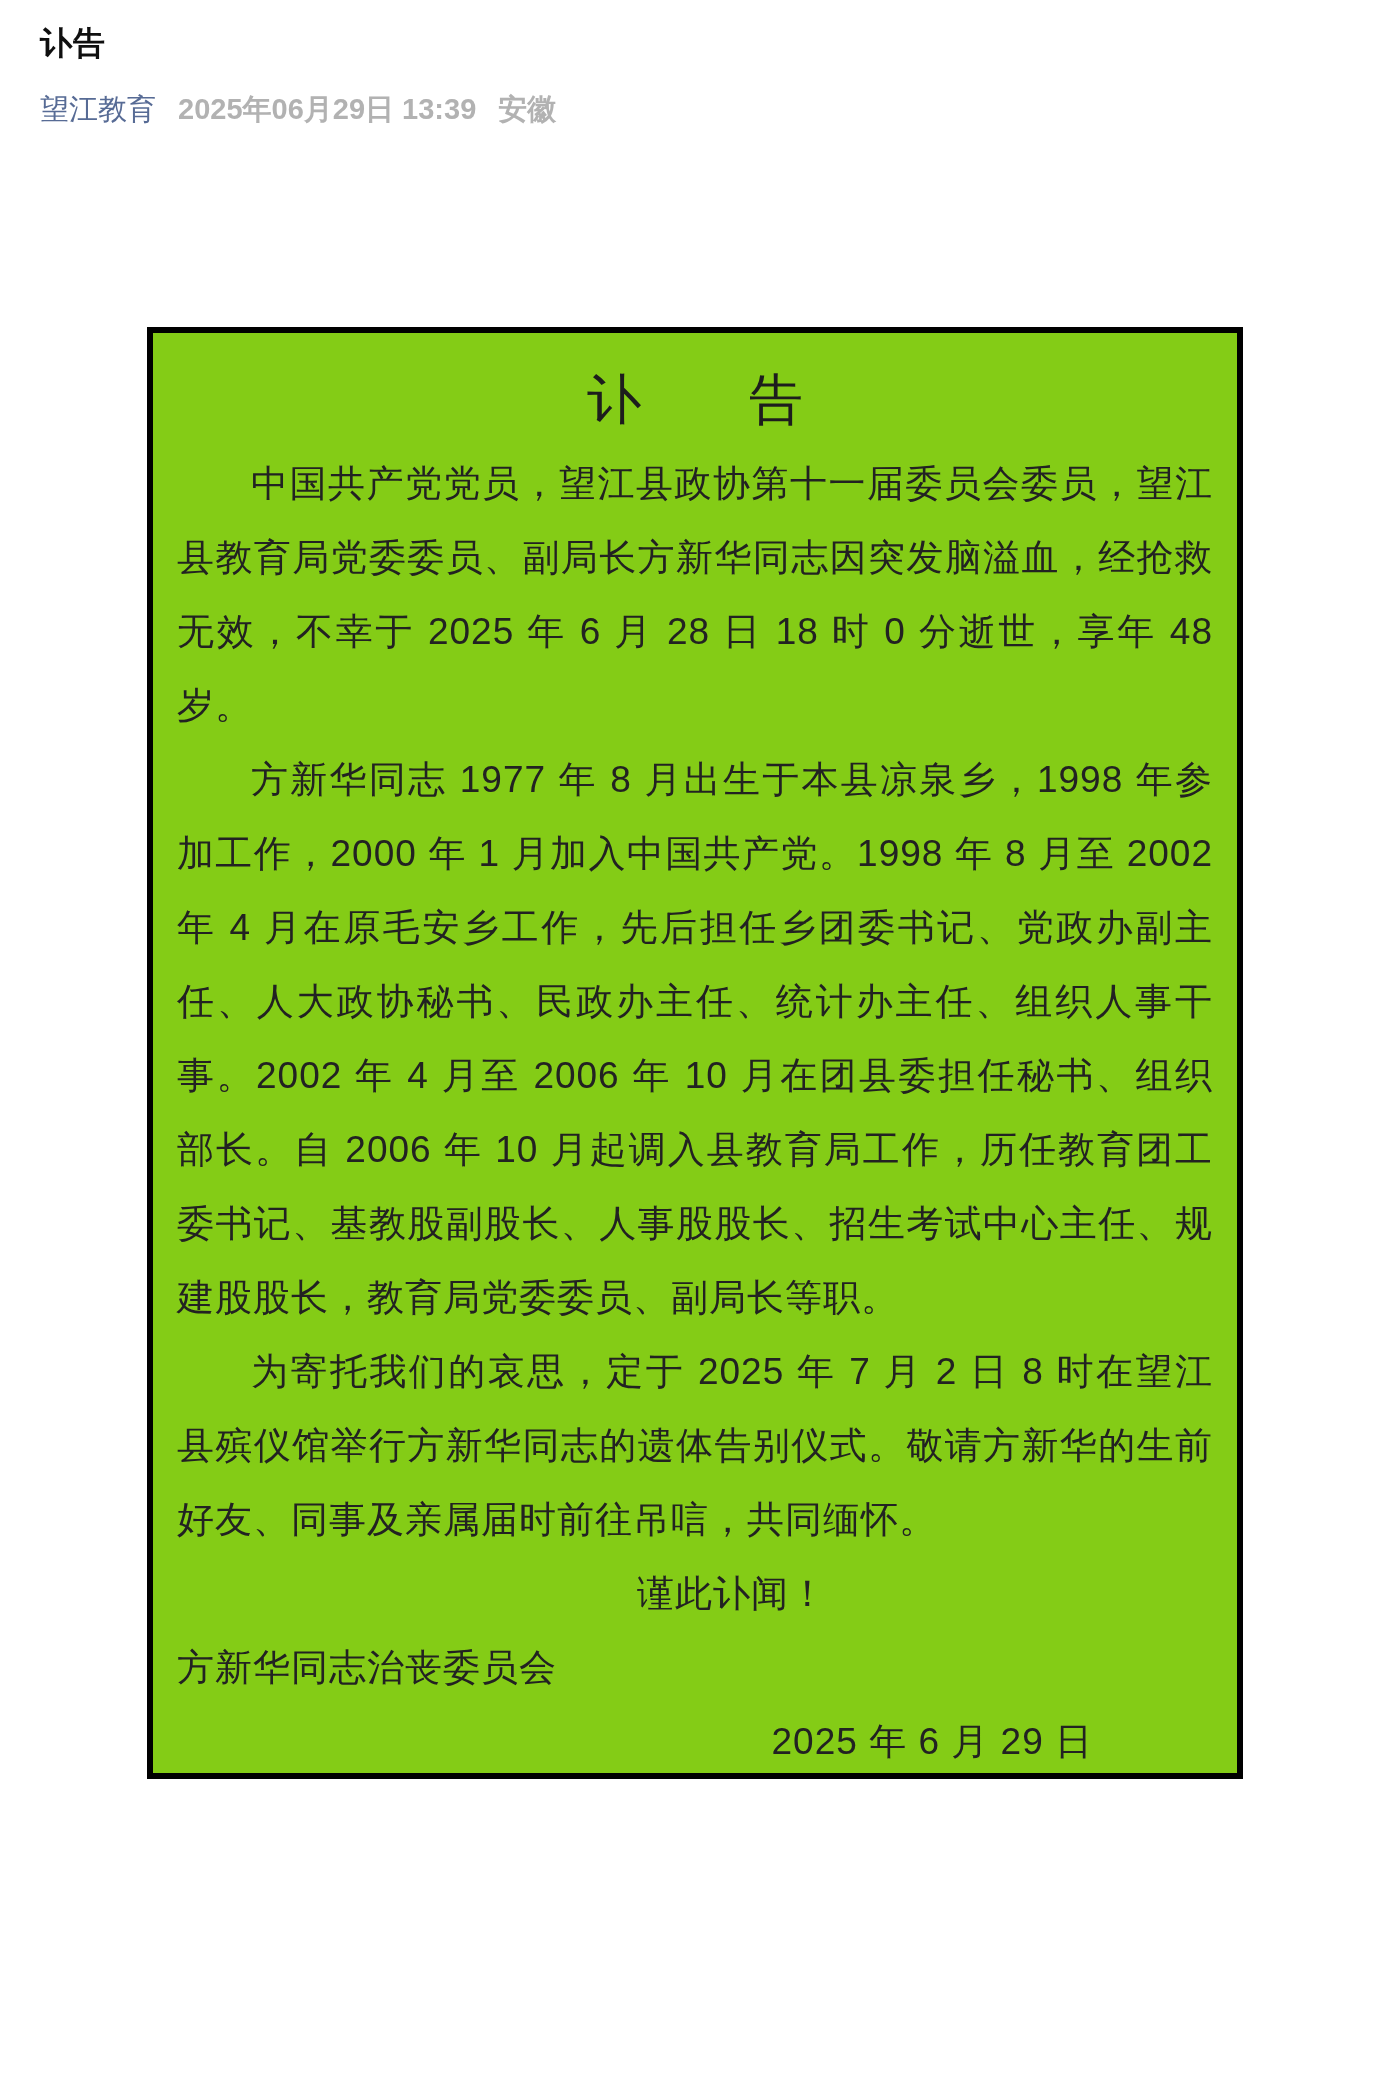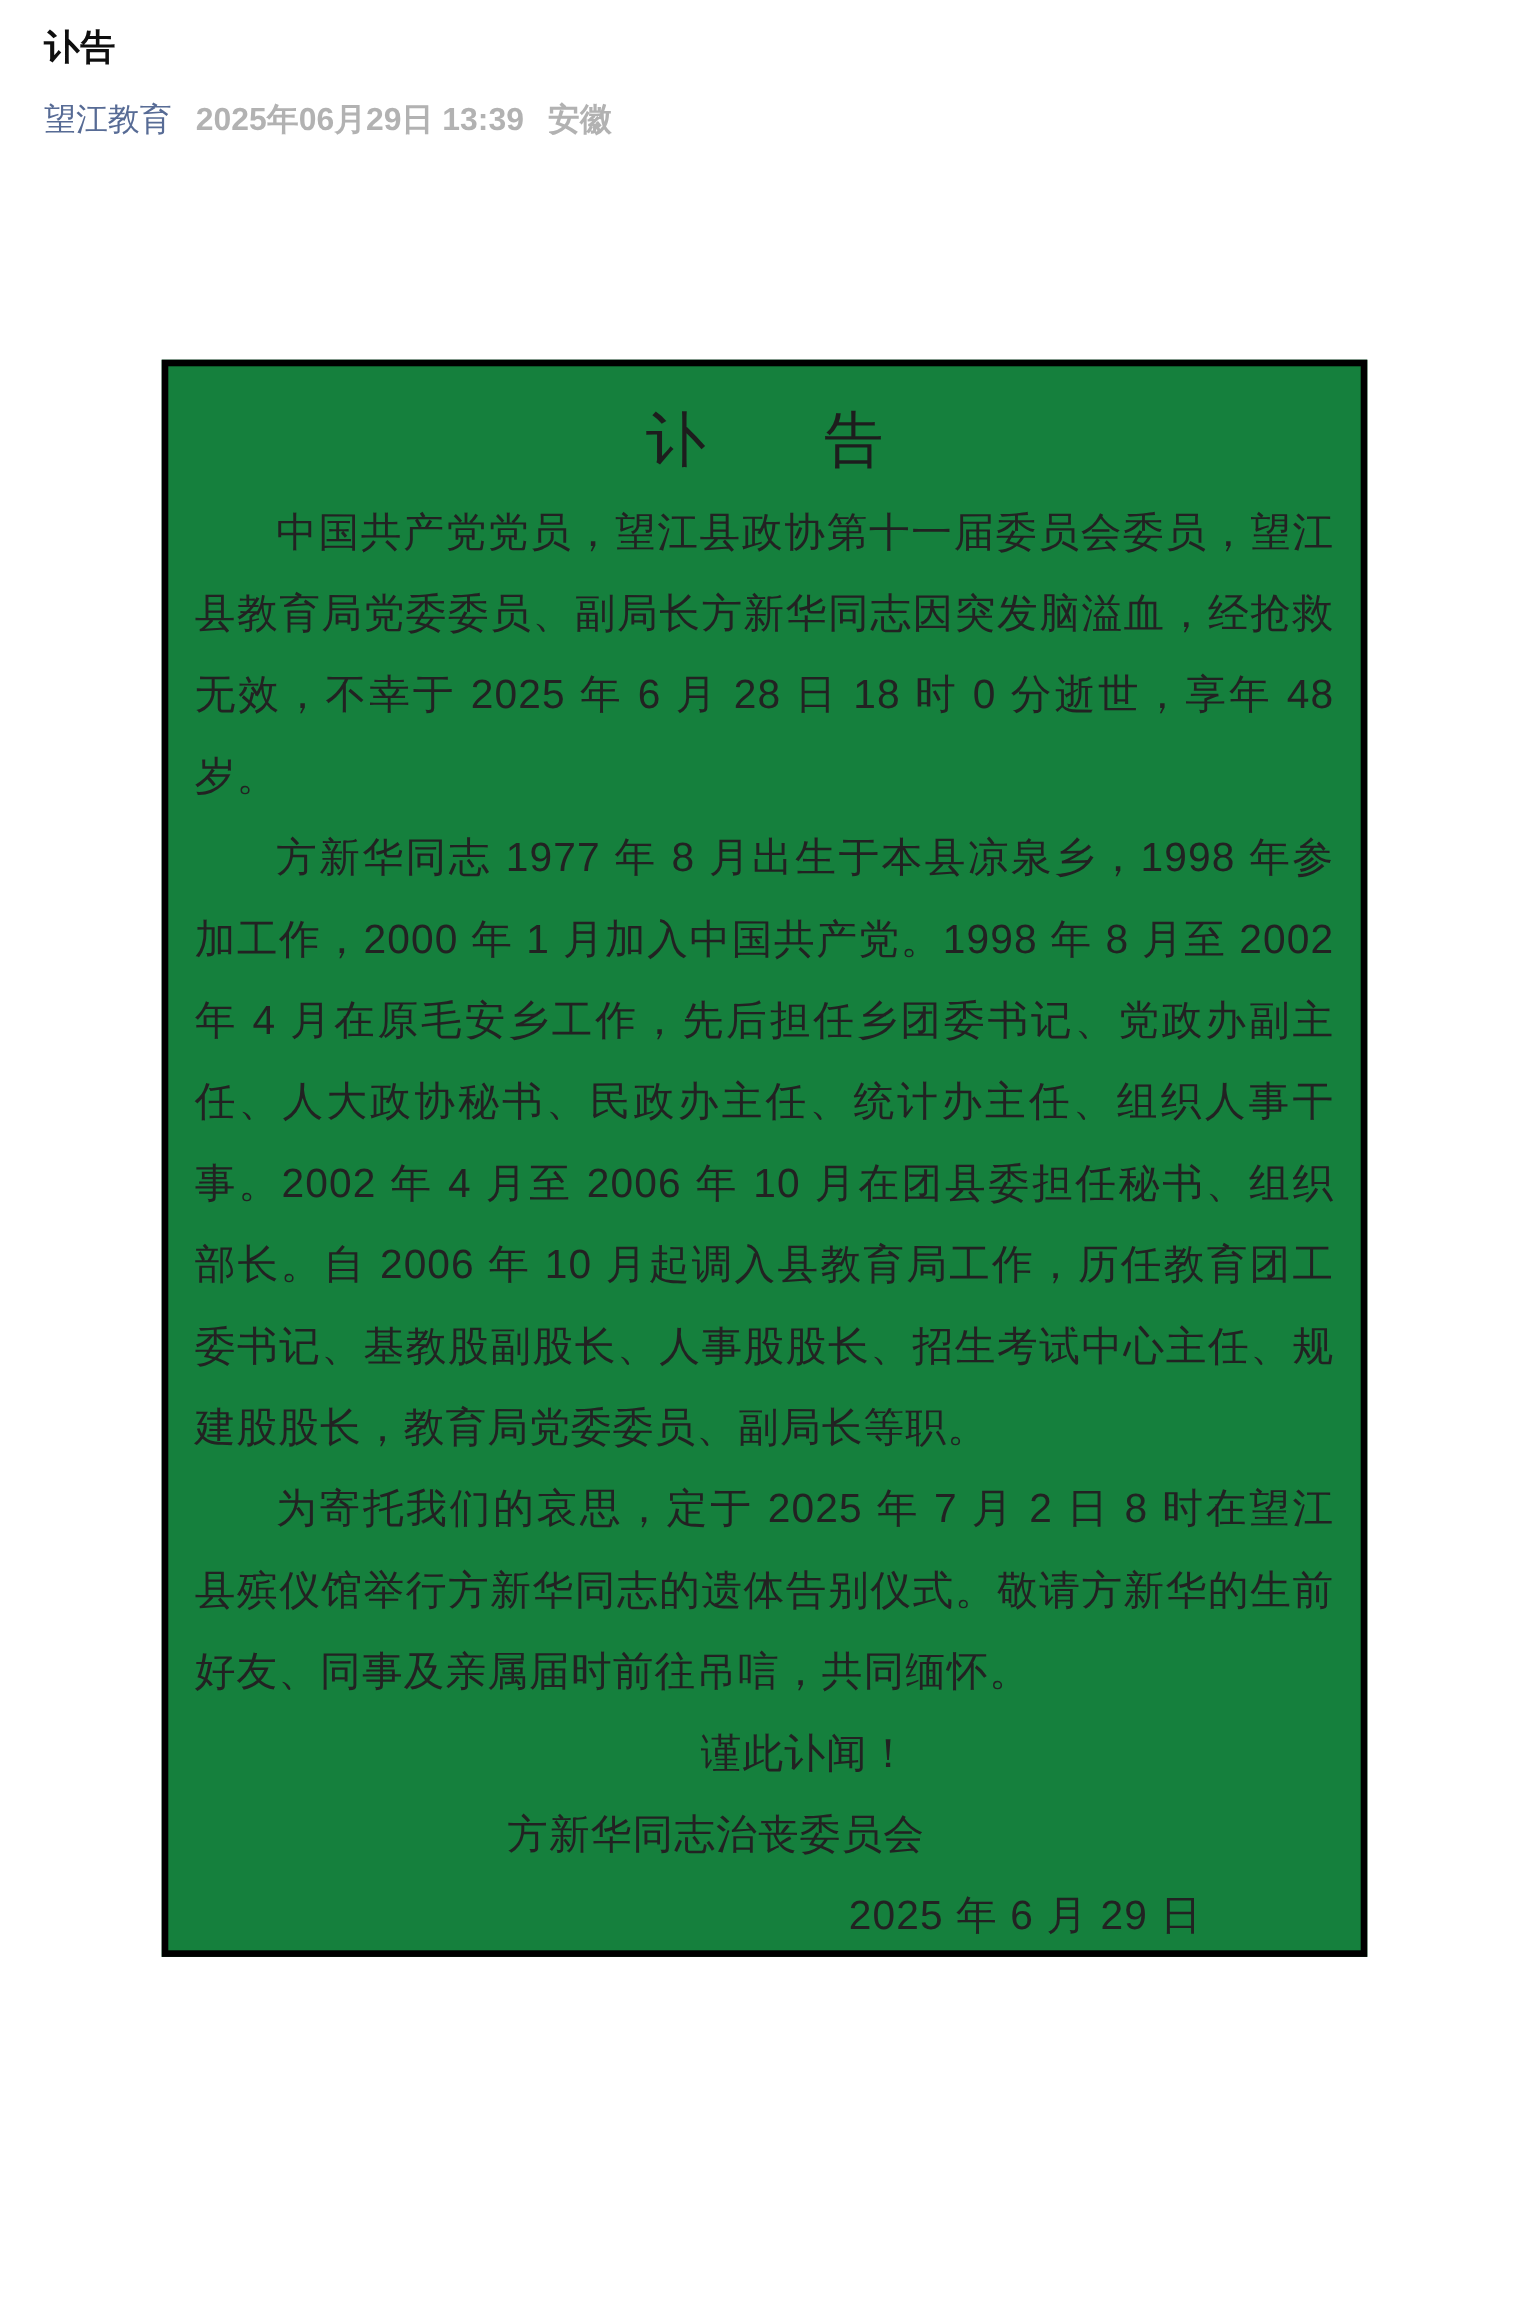--- a/index.html
+++ b/index.html
@@ -47,21 +47,21 @@
     color: #b2b2b2;
     font-weight: 700;
   }
   
   .notice {
     margin: 201px 0 0 147px;
     width: 1096px;
     height: 1452px;
     box-sizing: border-box;
     border: 6px solid #000000;
-    background: #15803d;
+    background: #84cc16;
     padding: 26px 24px 0 24px;
     overflow: hidden;
     cursor: pointer;
   }
   .doc-title {
     font-family: "Liberation Serif", "DejaVu Serif", serif;
     font-size: 54px;
     line-height: 62px;
     font-weight: 500;
     color: #1d1d1d;
@@ -82,21 +82,21 @@
   }
   .doc-para.closing {
     text-align: center;
   }
   .doc-signature {
     font-size: 37px;
     line-height: 74px;
     color: #222222;
     font-weight: 500;
     letter-spacing: 1px;
-    text-align: center;
+    text-align: left;
     padding-right: 88px;
   }
   .doc-date {
     font-size: 37px;
     line-height: 74px;
     color: #222222;
     font-weight: 500;
     letter-spacing: 1px;
     text-align: right;
     padding-right: 120px;

